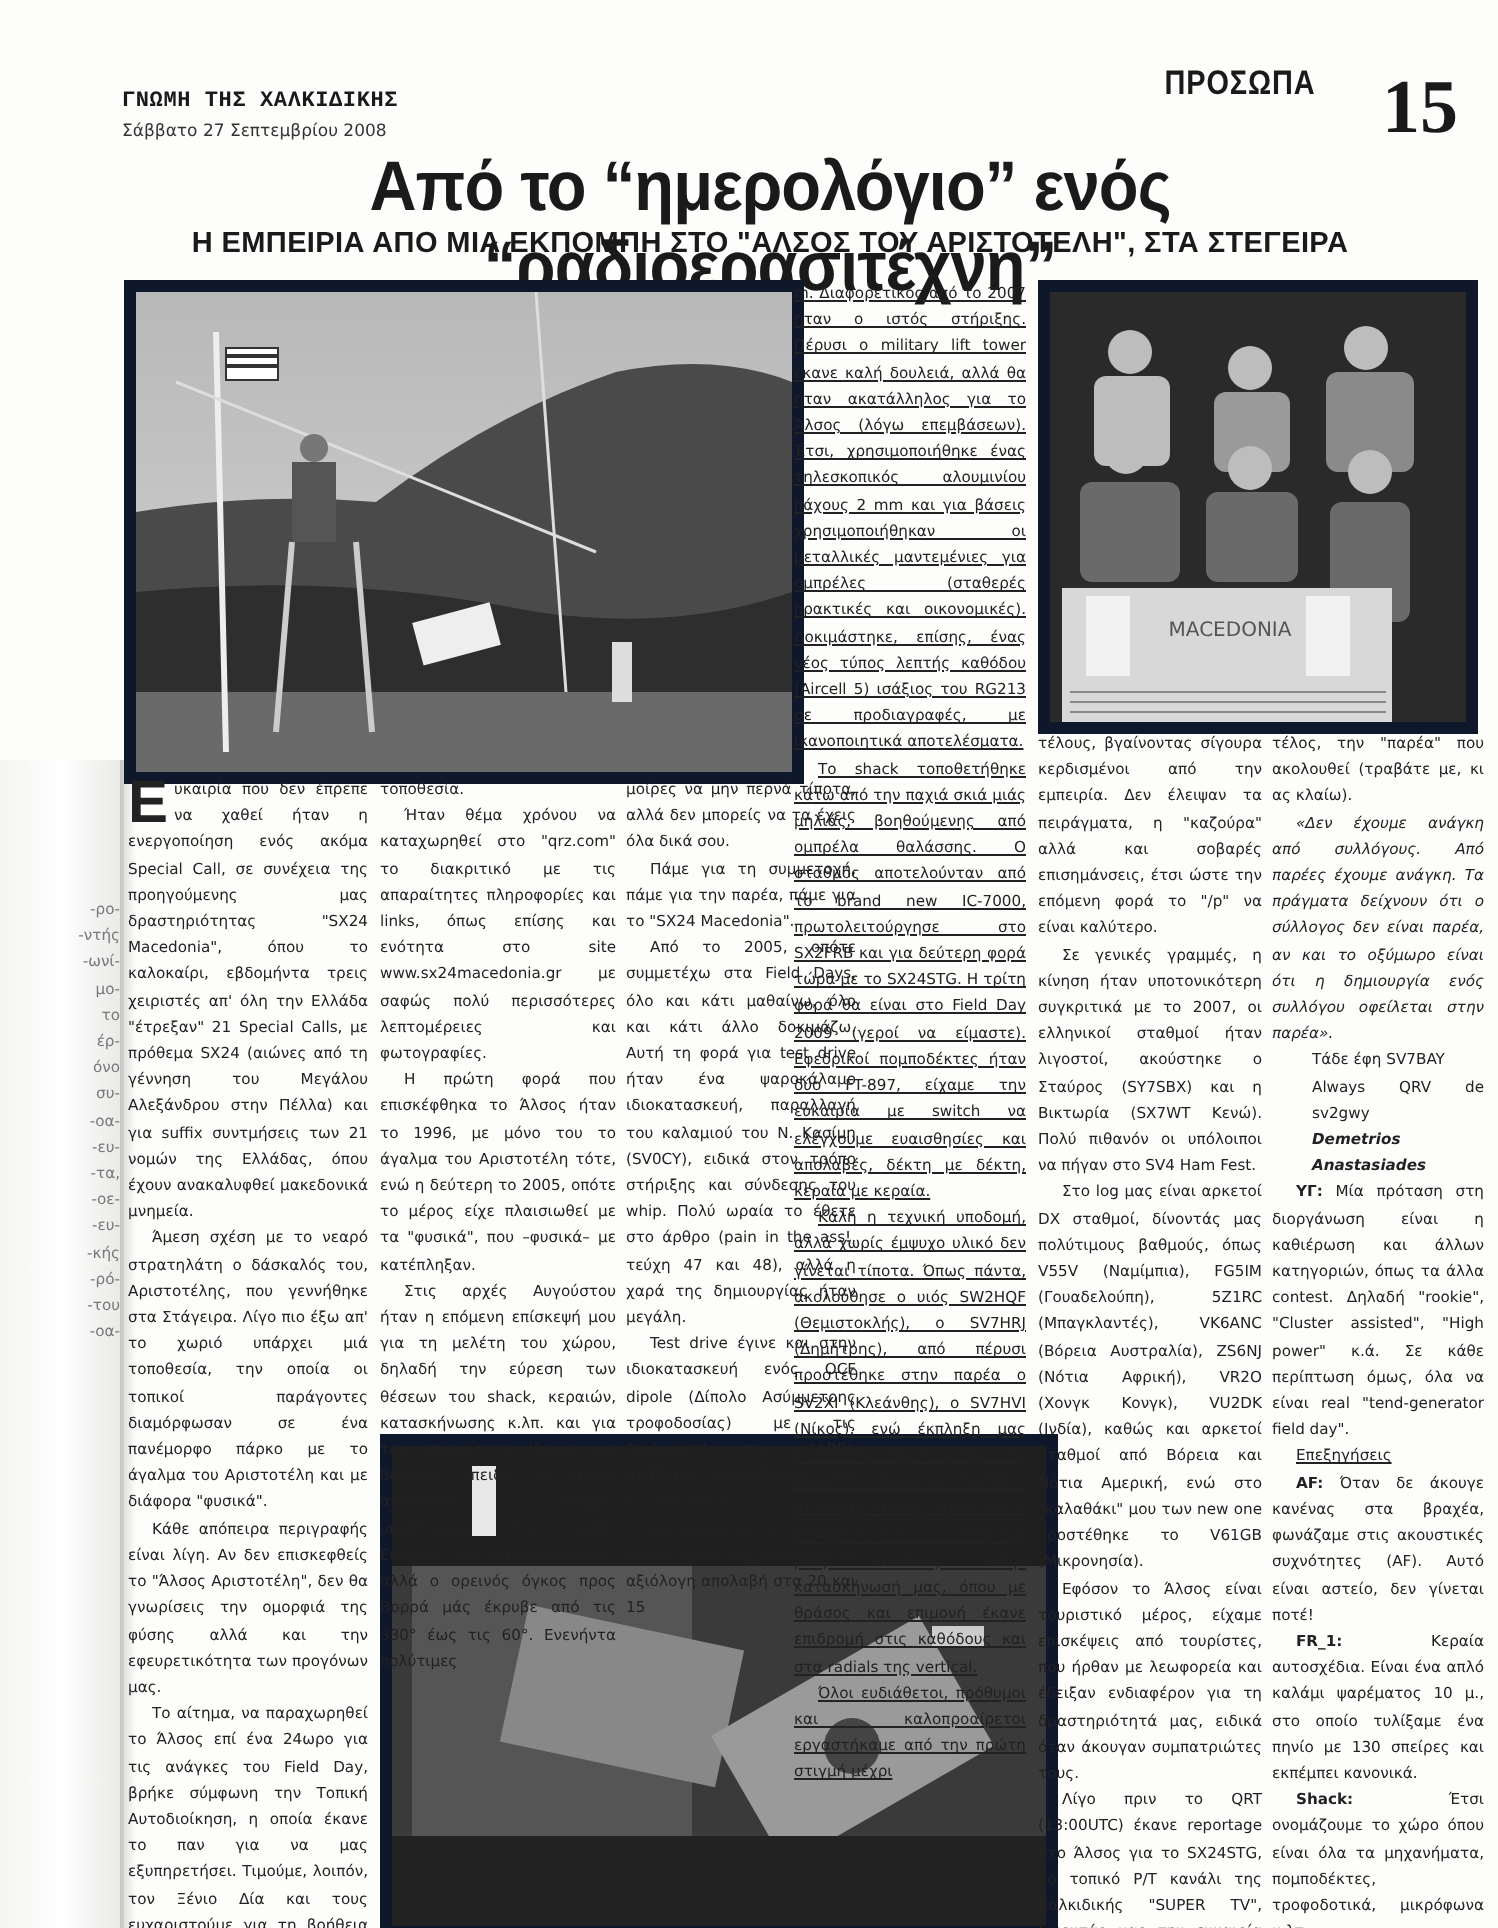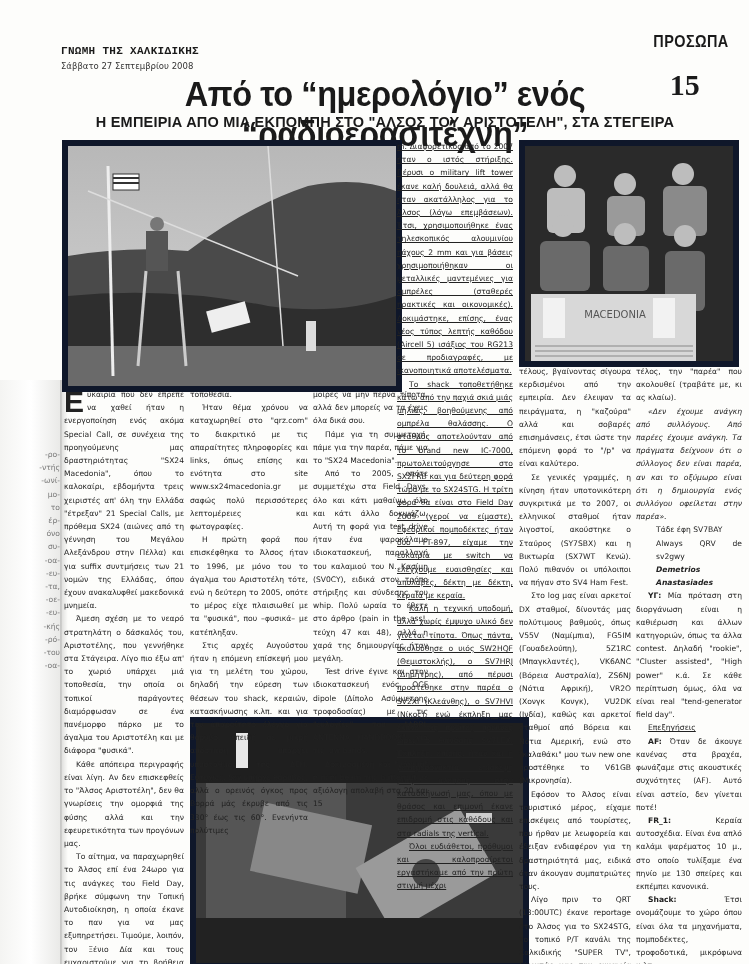--- a/index.html
+++ b/index.html
@@ -2,23 +2,23 @@
 <html><head>
 <meta charset="utf-8">
 <style>
   html, body { margin:0; padding:0; }
   body { width:749px; height:964px; background:#fdfdfb; position:relative; overflow:hidden;
          font-family:"DejaVu Sans", sans-serif; color:#1a1a1a; }
   .abs { position:absolute; }
   .mast-left { left:61px; top:45px; }
   .mast-name { font-family:Liberation Mono, monospace; font-weight:bold; font-size:11px; letter-spacing:0.3px; }
   .mast-date { font-size:8.5px; margin-top:4px; color:#333; }
-  .mast-right { right:20px; top:32px; display:flex; align-items:center; gap:16px;flex-direction:column; }
+  .mast-right { right:20px; top:32px; display:flex; align-items:flex-start; gap:4px; }
   .section { font-family:"Liberation Sans", sans-serif; font-weight:bold; font-size:17px; transform:scaleX(0.85); transform-origin:right; letter-spacing:0.5px; }
-  .pageno { font-family:"Liberation Serif", serif; font-weight:bold; font-size:30px; }
+  .pageno { font-family:"Liberation Serif", serif; font-weight:bold; font-size:38px;margin-left:29px; }
   .title { left:40px; width:690px; top:74px; text-align:center; font-family:"Liberation Sans", sans-serif;
            font-weight:bold; font-size:35px; letter-spacing:-0.5px; transform:scaleX(0.93); }
   .subtitle { left:40px; width:690px; top:114px; text-align:center; font-family:"Liberation Sans", sans-serif;
               font-weight:bold; font-size:14.5px; letter-spacing:0.2px; }
   .photo { position:absolute; overflow:hidden; border:6px solid #0f172a; }
   .col { position:absolute; font-size:7.6px; line-height:13.2px; text-align:justify; hyphens:auto; color:#222; }
   .col p { margin:0; text-indent:12px; }
   .col p.noind { text-indent:0; }
   .dropcap { float:left; font-family:"Liberation Sans", sans-serif; font-size:30px; line-height:24px; margin:2px 3px 0 0; font-weight:bold; }
   .it { font-style:italic; }

